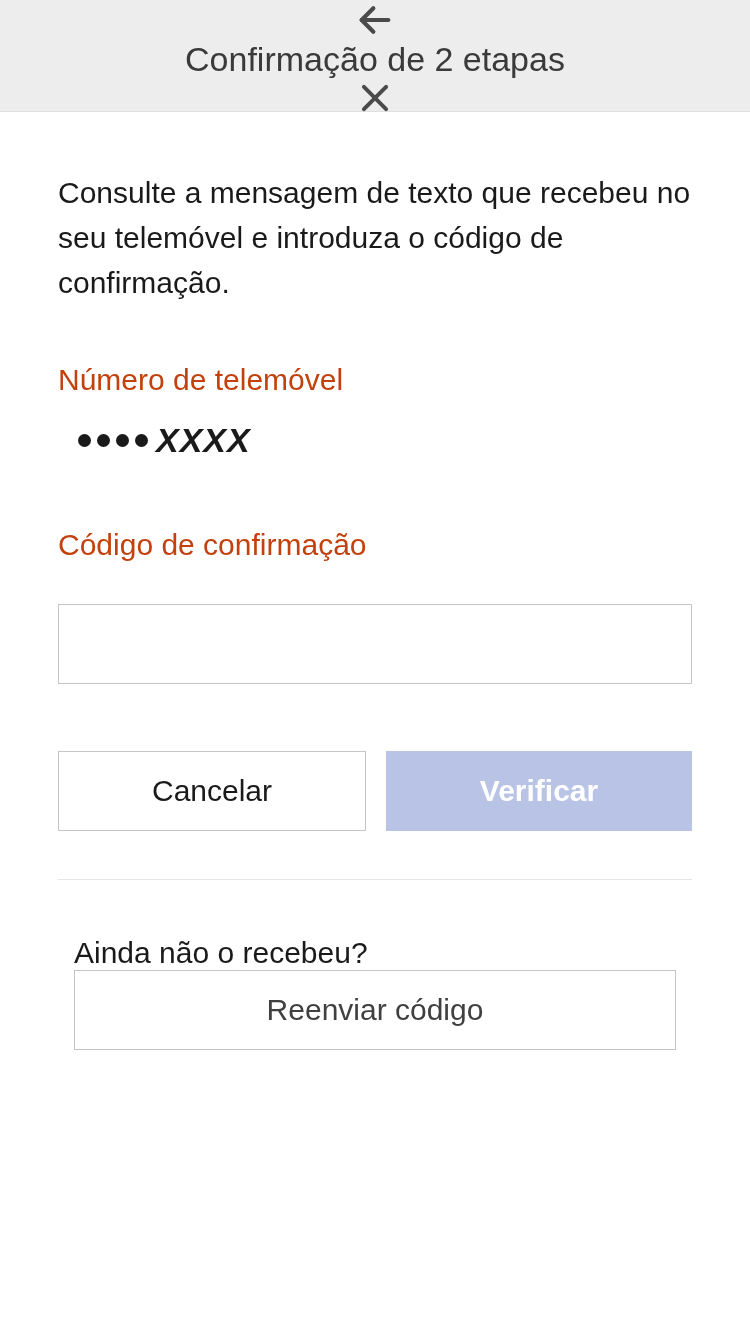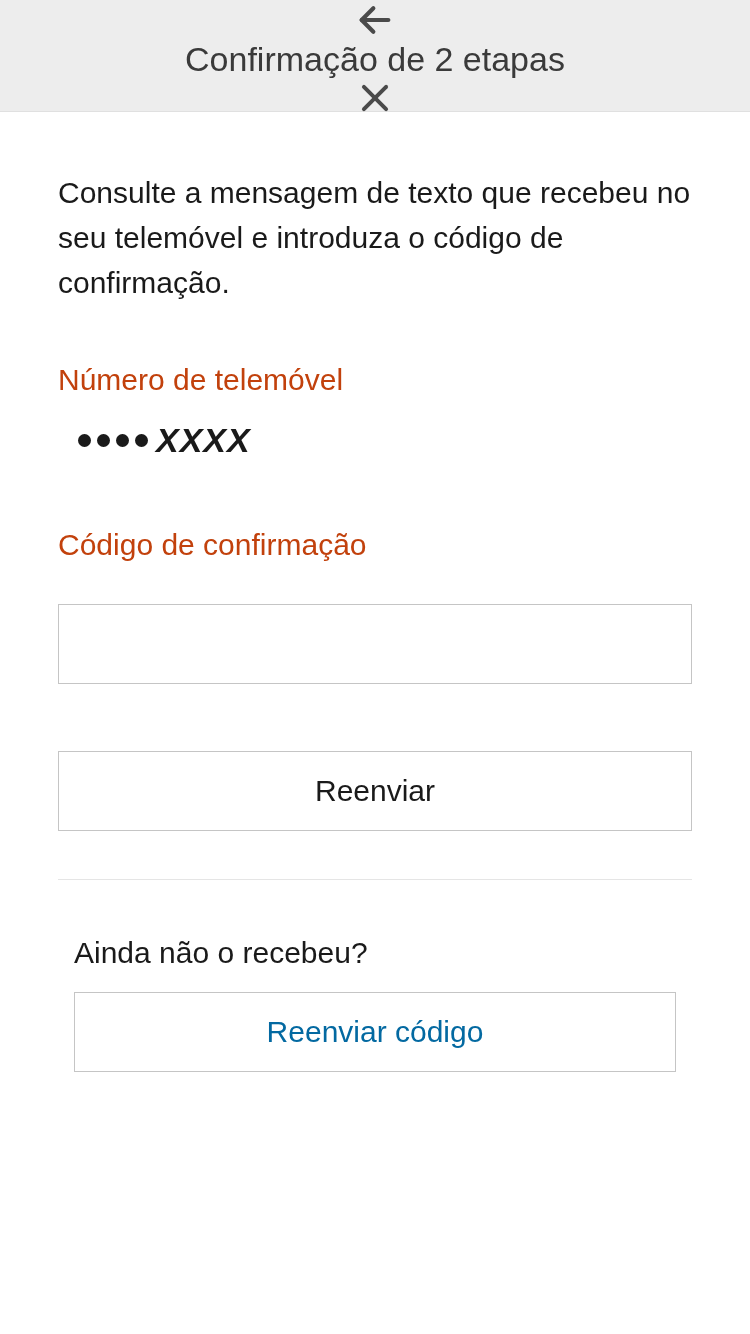--- a/index.html
+++ b/index.html
@@ -120,29 +120,28 @@
       border: none;
       border-top: 1px solid #e5e5e5;
       margin-bottom: 56px;
     }
     .resend-section {
       padding: 0 16px;
     }
     .resend-label {
       font-size: 30px;
       color: #1a1a1a;
-      margin-bottom: 22px;
     }
     .btn-resend {
       width: 100%;
       height: 80px;
       background: #ffffff;
       border: 1px solid #c5c5c5;
       font-size: 30px;
-      color: #0369a1;
+      color: #404040;
       cursor: pointer;
     }
   </style>
 </head>
 <body>
 
 <div class="header">
   <div class="icon-btn">
     <svg width="40" height="40" viewBox="0 0 24 24" fill="none" stroke="currentColor" stroke-width="2.5" stroke-linecap="round" stroke-linejoin="round">
       <line x1="20" y1="12" x2="4" y2="12"></line>
@@ -173,21 +172,22 @@
       <span class="xxxx">XXXX</span>
     </div>
   </div>
 
   <div class="code-section">
     <div class="field-label">Código de confirmação</div>
     <input type="text" class="code-input" value="" style="">
   </div>
 
   <div class="button-row">
-    <button class="btn btn-cancel">Reenviar</button>
+    <button class="btn btn-cancel">Cancelar</button>
+    <button class="btn btn-verify">Verificar</button>
   </div>
 
   <hr class="divider">
 
   <div class="resend-section">
     <div class="resend-label">Ainda não o recebeu?</div>
     <button class="btn-resend">Reenviar código</button>
   </div>
 </div>
 

